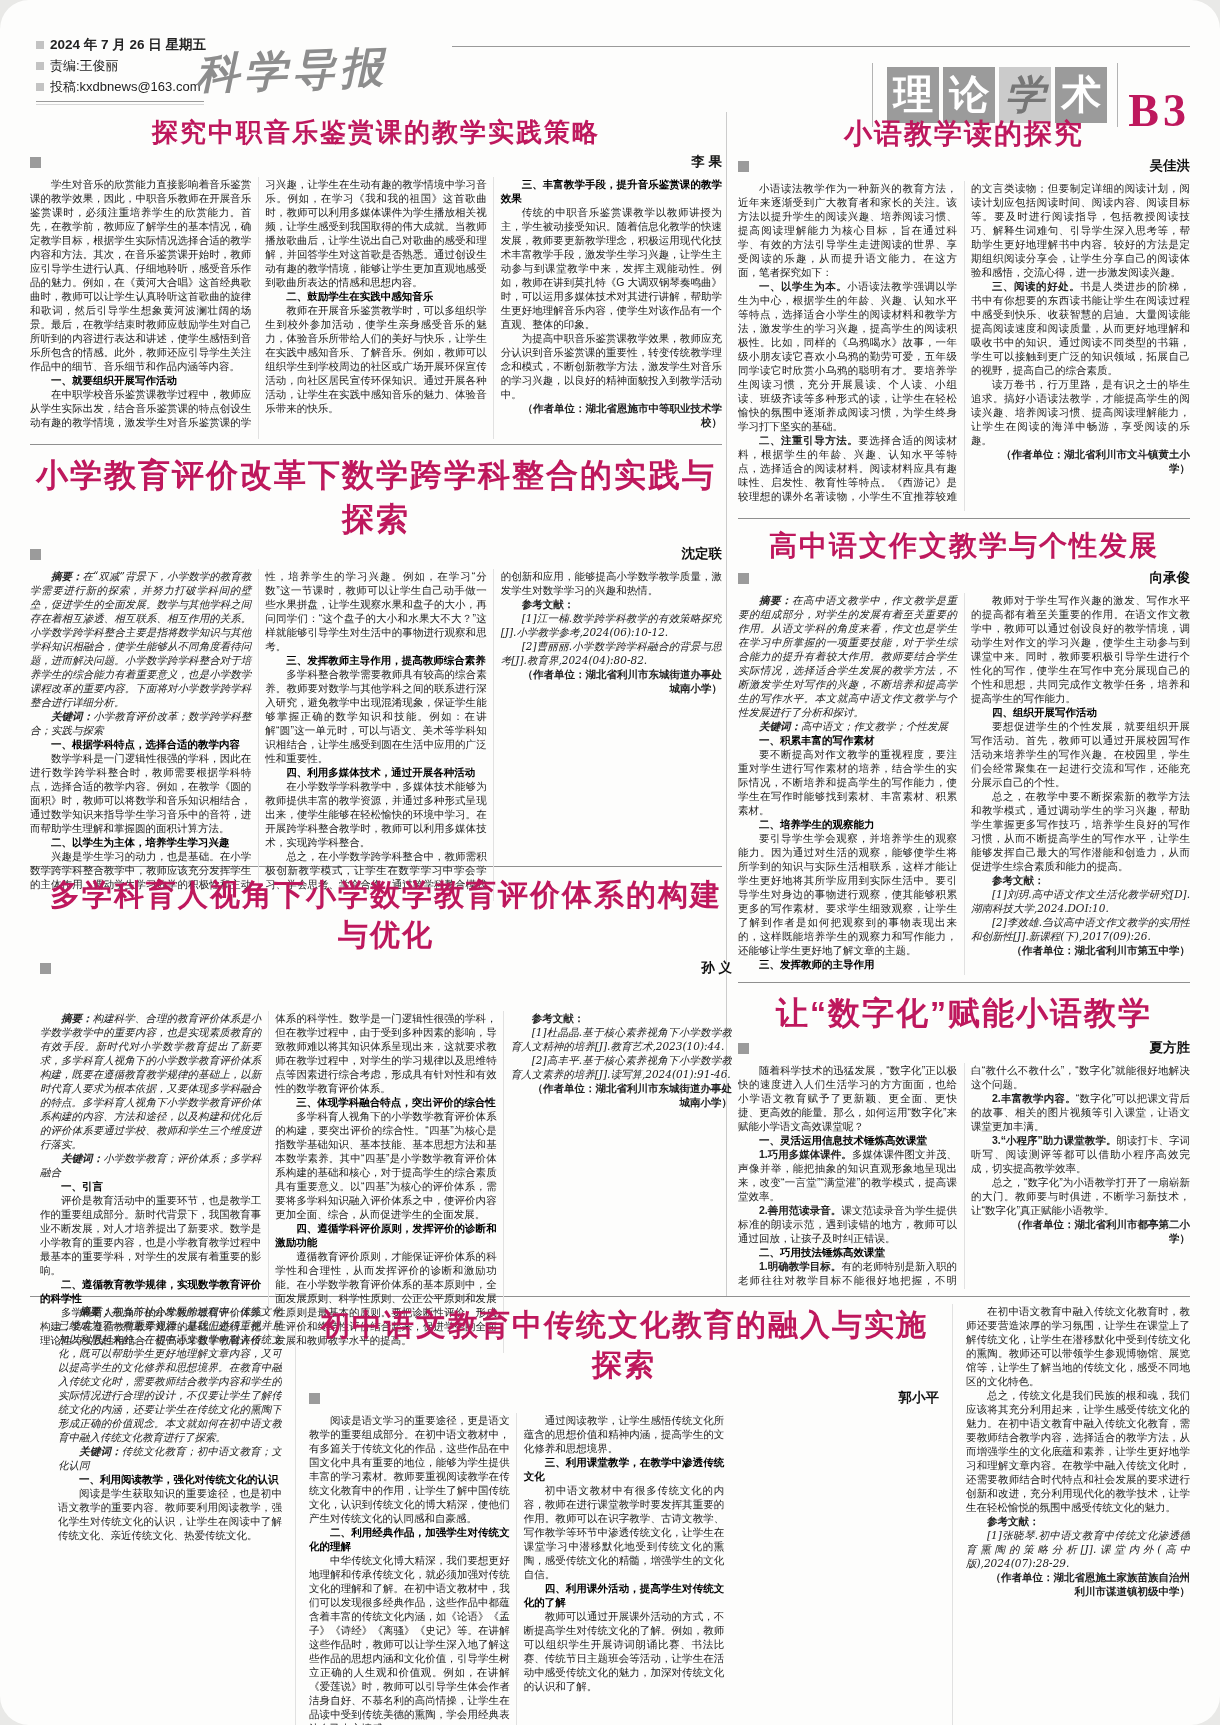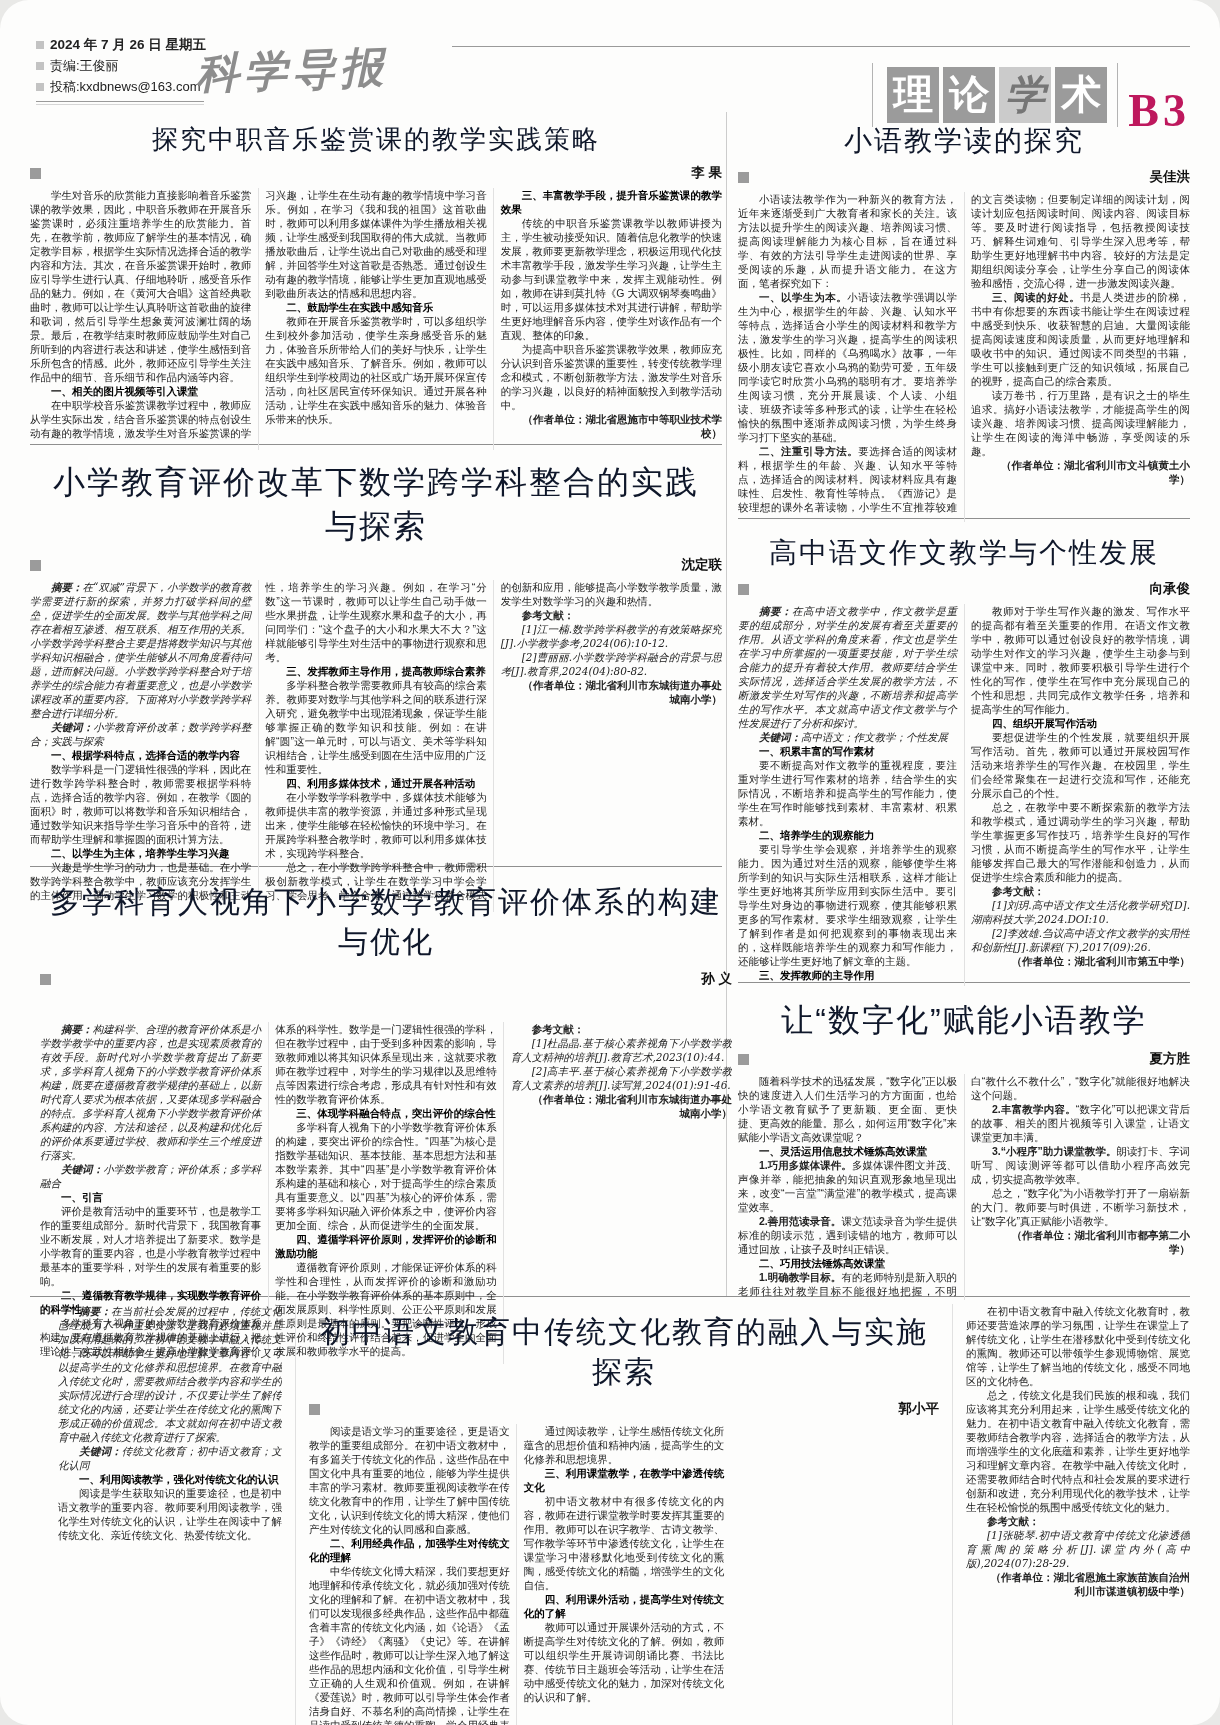--- a/index.html
+++ b/index.html
@@ -18,21 +18,21 @@
   .mast{position:absolute;top:52px;right:30px;display:flex;align-items:center;}
   .mblock{width:52px;height:56px;display:flex;align-items:center;justify-content:center;
           font-size:40px;font-weight:900;color:#fff;background:#9b9b9b;margin-left:4px;}
   .mblock.light{background:#cbcbcb;color:#767676;font-family:"DejaVu Serif",serif;font-style:italic;}
   .msep{width:1px;height:64px;background:#b3b3b3;margin:0 10px;}
   .pageno{font-size:46px;font-weight:700;font-family:"Liberation Serif","DejaVu Serif",serif;
           color:#be185d;letter-spacing:4px;margin-top:32px;}
 
   
   .article{position:absolute;}
-  .title{margin:8px;text-align:center;font-weight:400;color:#0f172a;letter-spacing:2px;}
+  .title{margin:1px;text-align:center;font-weight:700;color:#be185d;letter-spacing:2px;}
   .f26{font-size:26px;line-height:34px;} .f28{font-size:28px;line-height:38px;}
   .f30{font-size:30px;line-height:40px;} .f32{font-size:32px;line-height:44px;}
   .author{display:flex;justify-content:space-between;align-items:center;gap:7px;
           font-size:13.5px;font-weight:700;margin:4px 0 6px;color:#111;}
   .sq{width:11px;height:11px;background:#9b9b9b;display:inline-block;}
   .body{font-size:10.5px;line-height:14px;text-align:justify;overflow:hidden;column-fill:auto;color:#222;}
   .cols2{column-count:2;column-gap:14px;column-rule:1px solid #e1e1e1;}
   .cols3{column-count:3;column-gap:14px;column-rule:1px solid #e1e1e1;}
   .body p{margin:0;text-indent:2em;}
   .body p b{font-weight:700;}
@@ -90,21 +90,21 @@
   <div class="hline" style="left:30px;width:1160px;top:1296px;"></div>
 
   <section class="article" style="left:30px;top:114px;width:692px;">
     <h2 class="title f26">探究中职音乐鉴赏课的教学实践策略</h2>
     <div class="author">
       <span class="sq"></span>
       <span>李 果</span>
     </div>
     <div class="body cols3" style="height:262px;">
         <p class="t-p">学生对音乐的欣赏能力直接影响着音乐鉴赏课的教学效果，因此，中职音乐教师在开展音乐鉴赏课时，必须注重培养学生的欣赏能力。首先，在教学前，教师应了解学生的基本情况，确定教学目标，根据学生实际情况选择合适的教学内容和方法。其次，在音乐鉴赏课开始时，教师应引导学生进行认真、仔细地聆听，感受音乐作品的魅力。例如，在《黄河大合唱》这首经典歌曲时，教师可以让学生认真聆听这首歌曲的旋律和歌词，然后引导学生想象黄河波澜壮阔的场景。最后，在教学结束时教师应鼓励学生对自己所听到的内容进行表达和讲述，使学生感悟到音乐所包含的情感。此外，教师还应引导学生关注作品中的细节、音乐细节和作品内涵等内容。</p>
-        <p class="t-h">一、相关的图片视频等引入课堂</p>
+        <p class="t-h">一、就要组织开展写作活动</p>
         <p class="t-p">在中职学校音乐鉴赏课教学过程中，教师应从学生实际出发，结合音乐鉴赏课的特点创设生动有趣的教学情境，激发学生对音乐鉴赏课的学习兴趣，让学生在生动有趣的教学情境中学习音乐。例如，在学习《我和我的祖国》这首歌曲时，教师可以利用多媒体课件为学生播放相关视频，让学生感受到我国取得的伟大成就。当教师播放歌曲后，让学生说出自己对歌曲的感受和理解，并回答学生对这首歌是否熟悉。通过创设生动有趣的教学情境，能够让学生更加直观地感受到歌曲所表达的情感和思想内容。</p>
         <p class="t-h">二、鼓励学生在实践中感知音乐</p>
         <p class="t-p">教师在开展音乐鉴赏教学时，可以多组织学生到校外参加活动，使学生亲身感受音乐的魅力，体验音乐所带给人们的美好与快乐，让学生在实践中感知音乐、了解音乐。例如，教师可以组织学生到学校周边的社区或广场开展环保宣传活动，向社区居民宣传环保知识。通过开展各种活动，让学生在实践中感知音乐的魅力、体验音乐带来的快乐。</p>
         <p class="t-h">三、丰富教学手段，提升音乐鉴赏课的教学效果</p>
         <p class="t-p">传统的中职音乐鉴赏课教学以教师讲授为主，学生被动接受知识。随着信息化教学的快速发展，教师要更新教学理念，积极运用现代化技术丰富教学手段，激发学生学习兴趣，让学生主动参与到课堂教学中来，发挥主观能动性。例如，教师在讲到莫扎特《G 大调双钢琴奏鸣曲》时，可以运用多媒体技术对其进行讲解，帮助学生更好地理解音乐内容，使学生对该作品有一个直观、整体的印象。</p>
         <p class="t-p">为提高中职音乐鉴赏课教学效果，教师应充分认识到音乐鉴赏课的重要性，转变传统教学理念和模式，不断创新教学方法，激发学生对音乐的学习兴趣，以良好的精神面貌投入到教学活动中。</p>
         <p class="t-aff">（作者单位：湖北省恩施市中等职业技术学校）</p>
       </div>
   </section>
 

